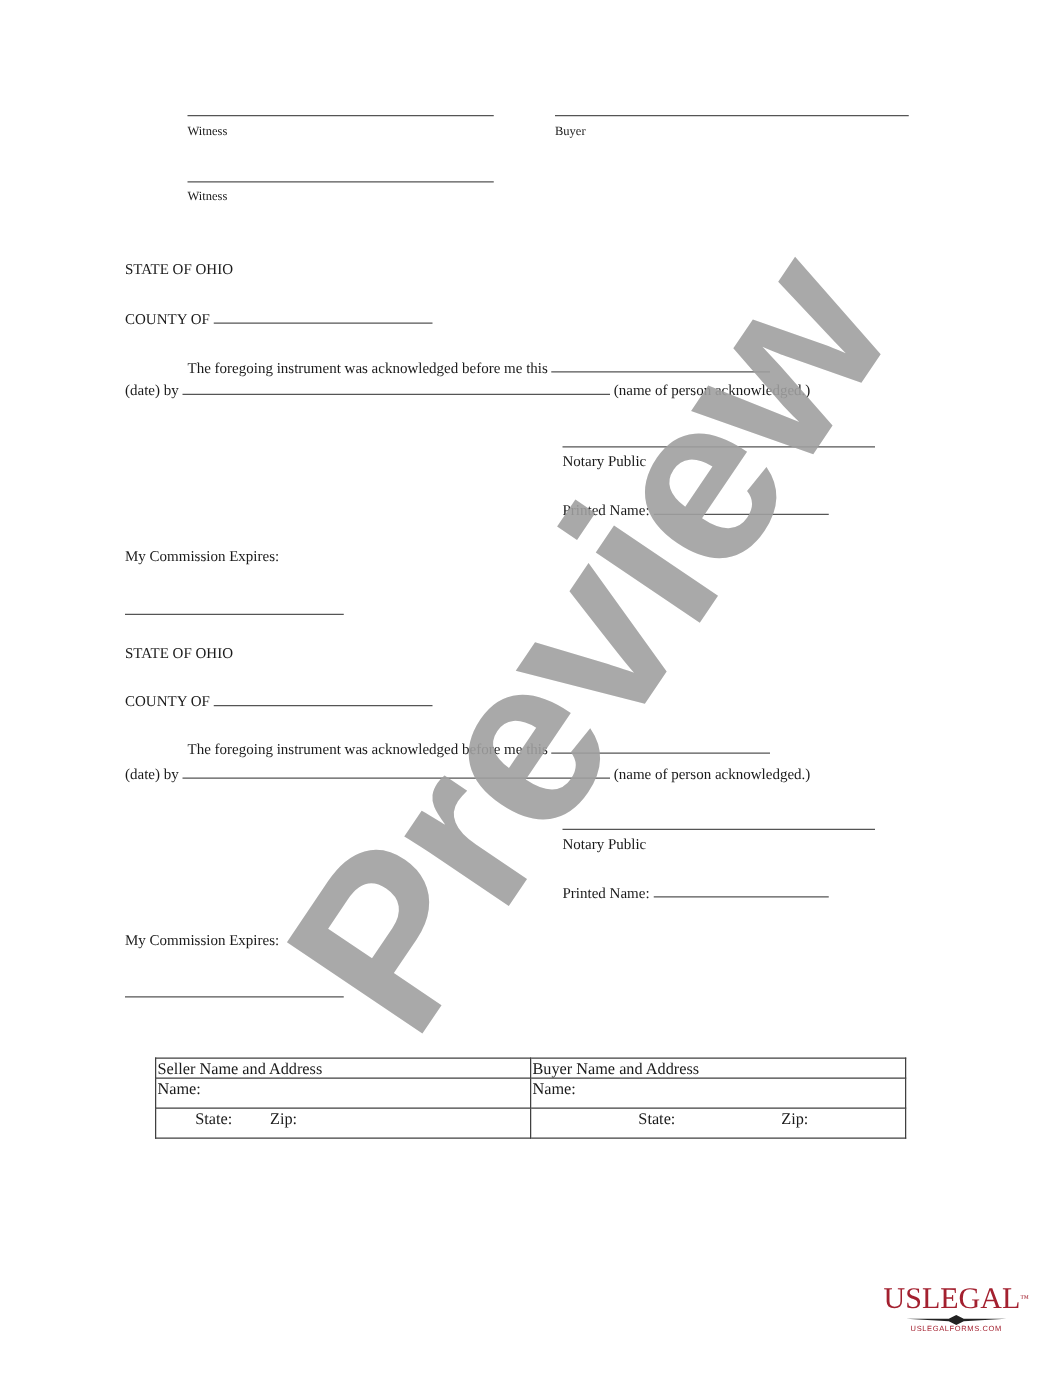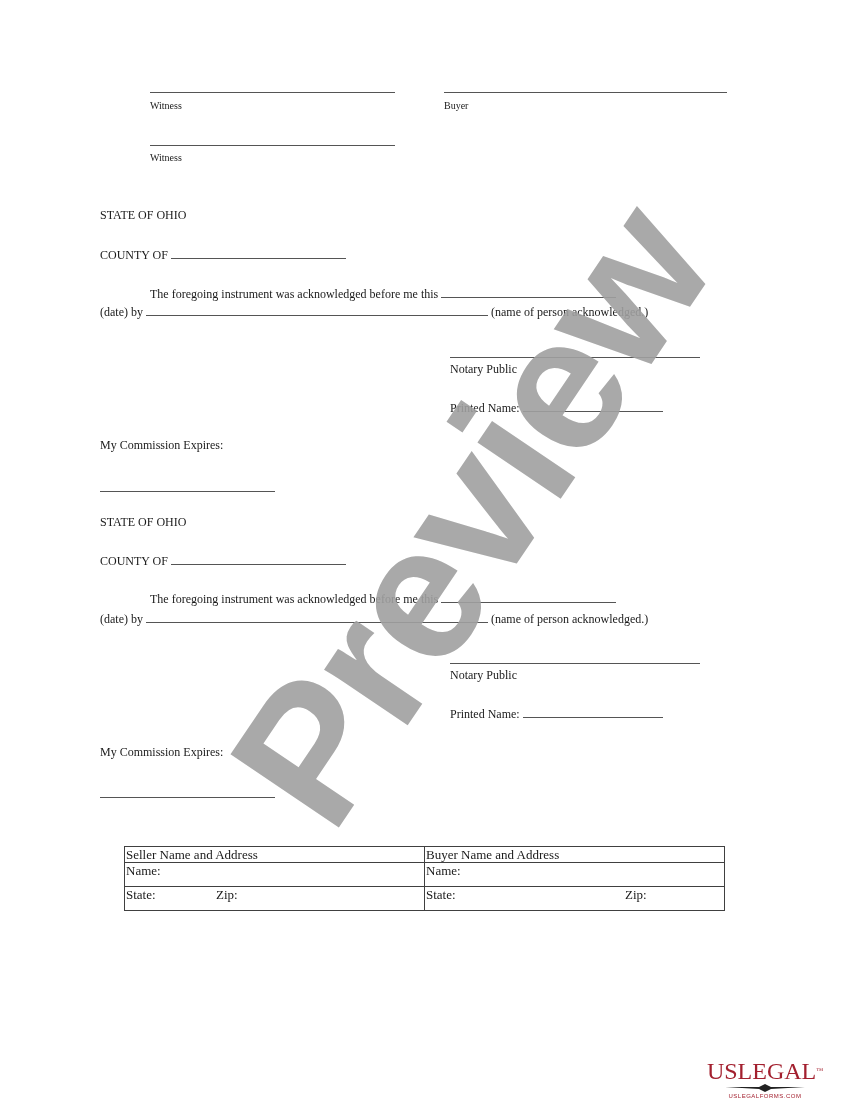--- a/index.html
+++ b/index.html
@@ -10,31 +10,31 @@
   .t14 { font-size: 10px; line-height: 16px; }
   .line { position: absolute; border-bottom: 1px solid #555; height: 0; }
   .uline { display: inline-block; border-bottom: 1px solid #555; height: 13px; vertical-align: baseline; }
 
   table.addr { position: absolute; left: 124px; top: 846px; width: 601px;
                border-collapse: collapse; font-size: 13px; }
   table.addr td { border: 1px solid #404040; padding: 0 1px; vertical-align: top;
                   width: 50%; line-height: 15px; }
   table.addr tr.hdr td { height: 15px; }
   table.addr tr.row td { height: 23px; margin-top: 20px; }
-  .split { display: flex; }
+  .split { display: flex; text-align: center; }
 
   .watermark { position: absolute; left: 90px; top: 420px; width: 760px;
                font-family: "Liberation Sans", "DejaVu Sans", sans-serif;
                font-weight: bold; font-size: 190px; color: #a0a0a0; opacity: 0.9;
                transform: rotate(-56deg); transform-origin: center; pointer-events: none;
                letter-spacing: -4px; text-align: center; line-height: 190px; }
 
   .logo { position: absolute; left: 706px; top: 1026px; width: 118px; height: 42px; text-align: center; }
   .logo .brand { font-family: "Liberation Serif", serif; font-size: 24px; color: #a3202f;
-                 letter-spacing: 0px; line-height: 26px; margin-top: 32px; }
+                 letter-spacing: 0px; line-height: 26px; }
   .logo .tm { font-size: 7px; vertical-align: top; color: #a3202f; }
   .logo .url { font-family: "Liberation Sans", sans-serif; font-size: 6px; color: #a3202f;
                letter-spacing: 0.5px; line-height: 8px; }
 </style>
 </head>
 <body>
 
 <div class="line" style="left:150px; top:92px; width:245px;"></div>
 <div class="abs t14" style="left:150px; top:98px;">Witness</div>
 

